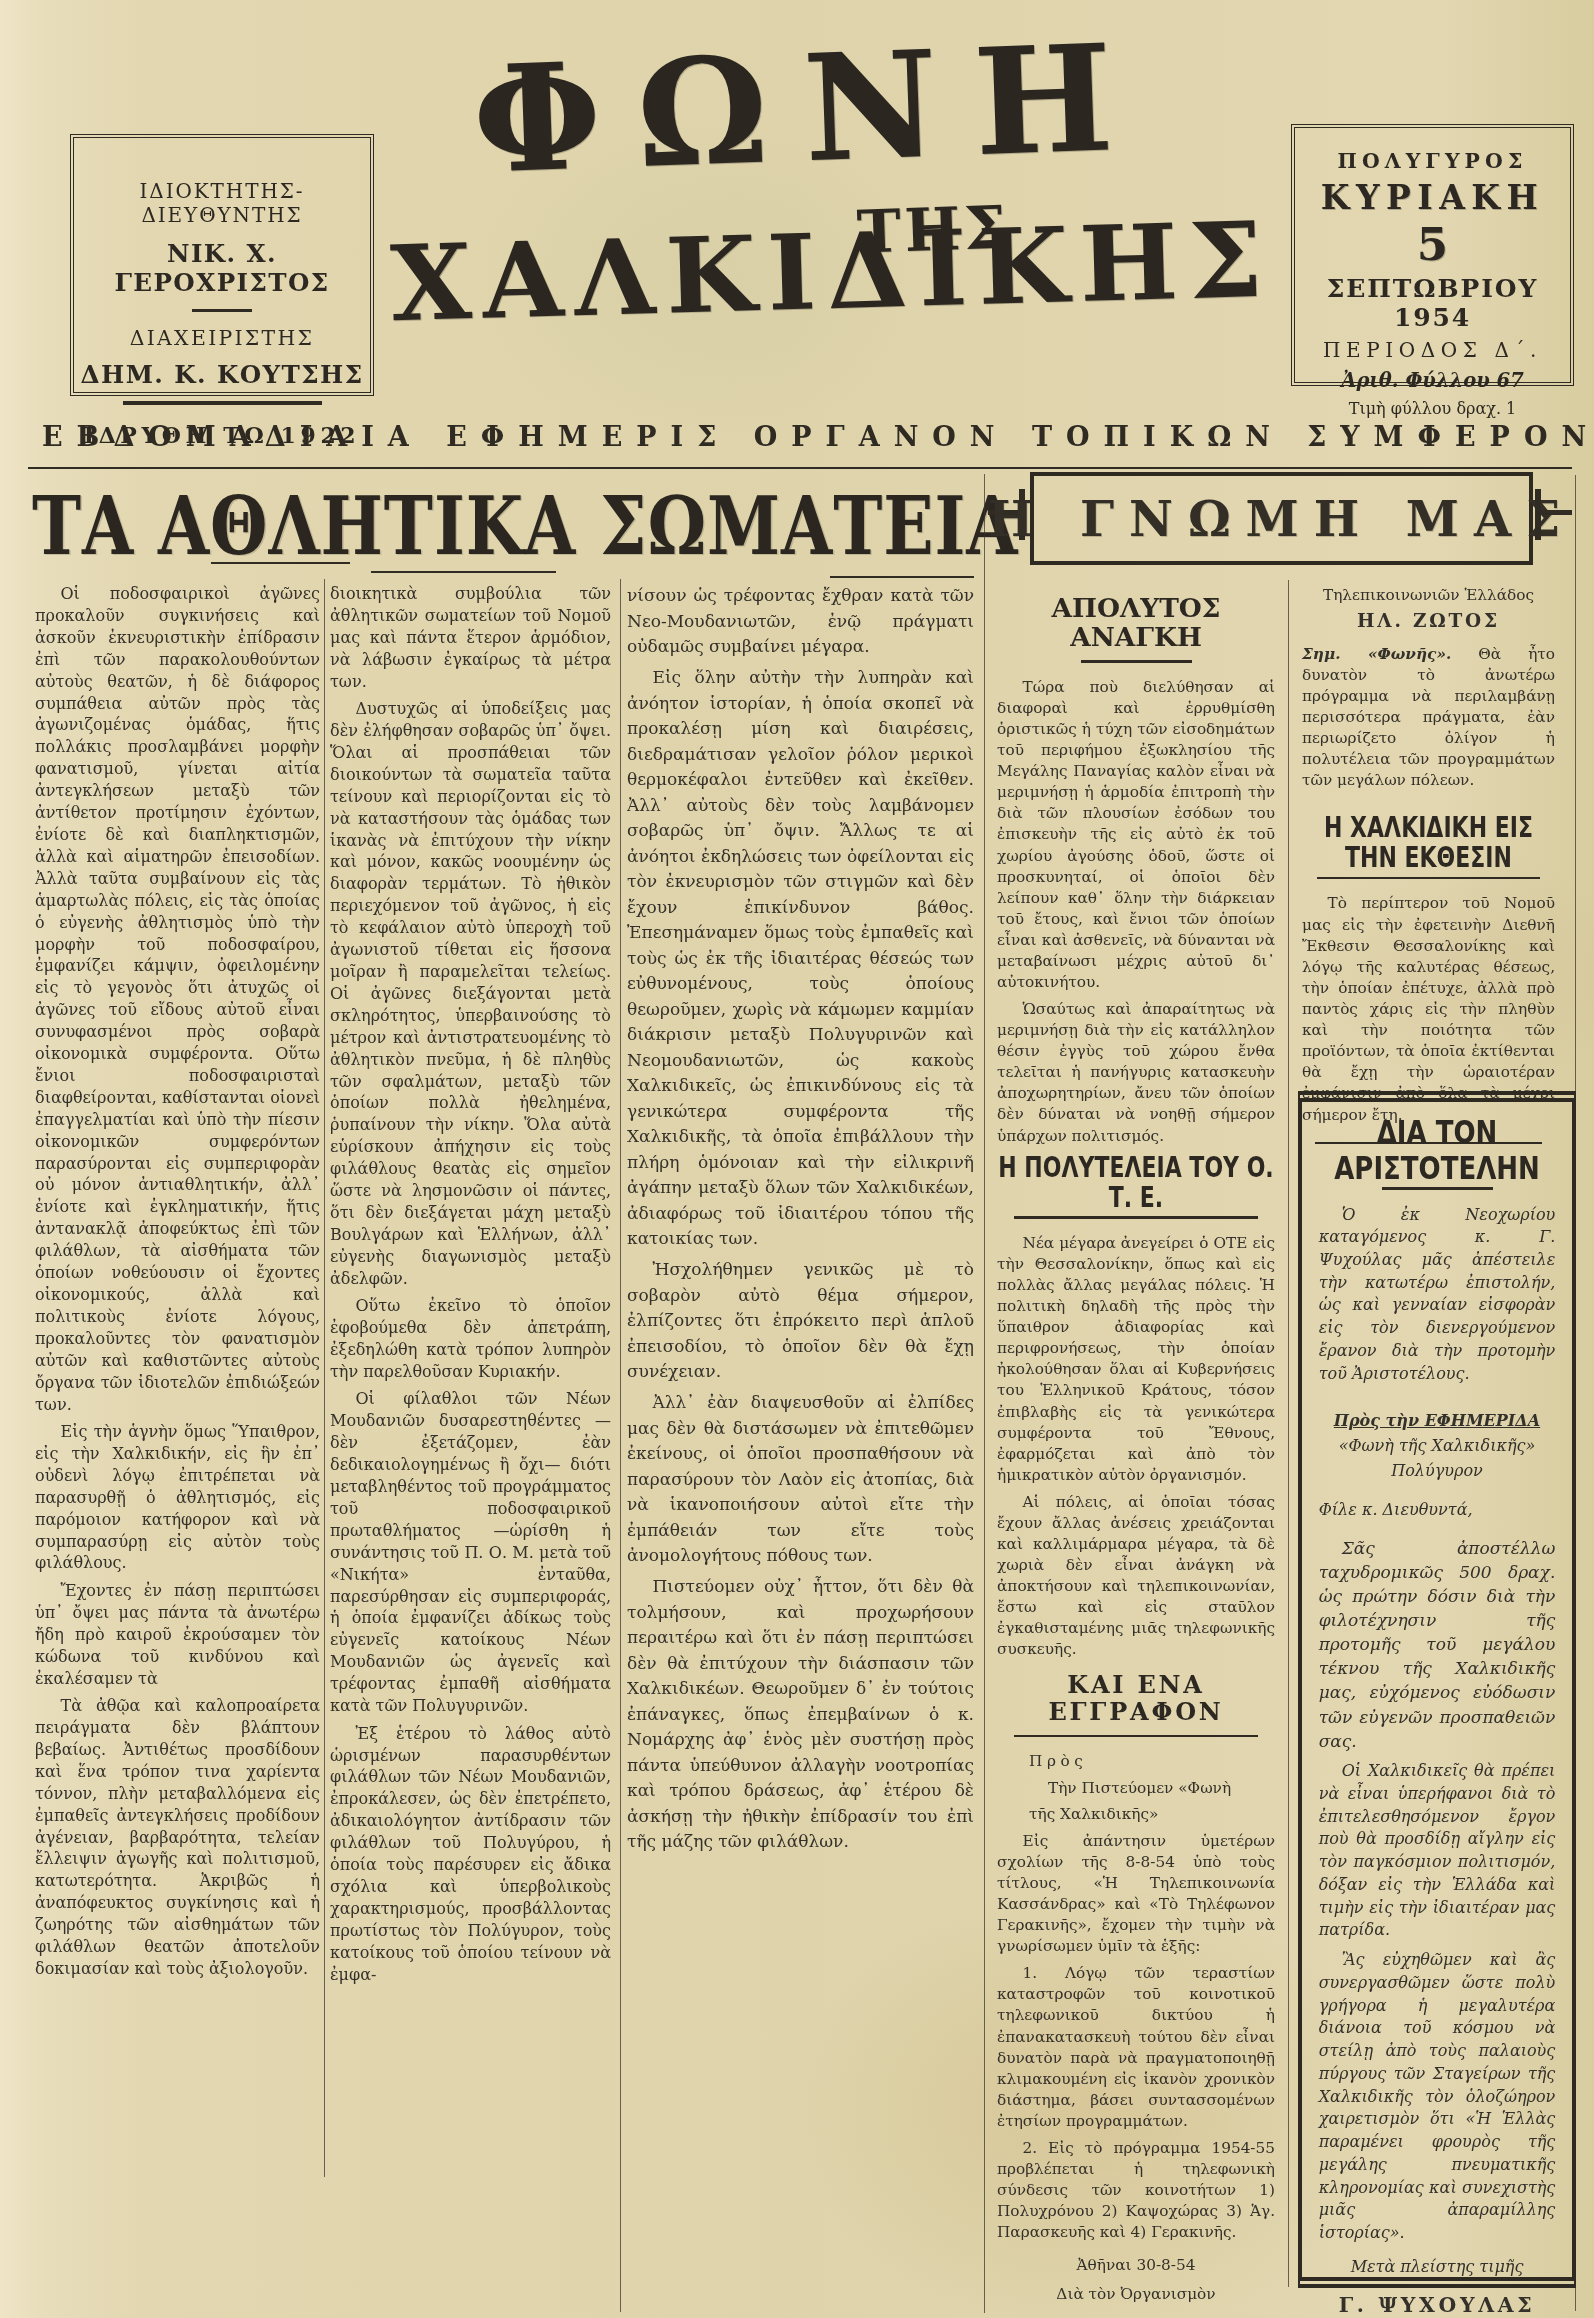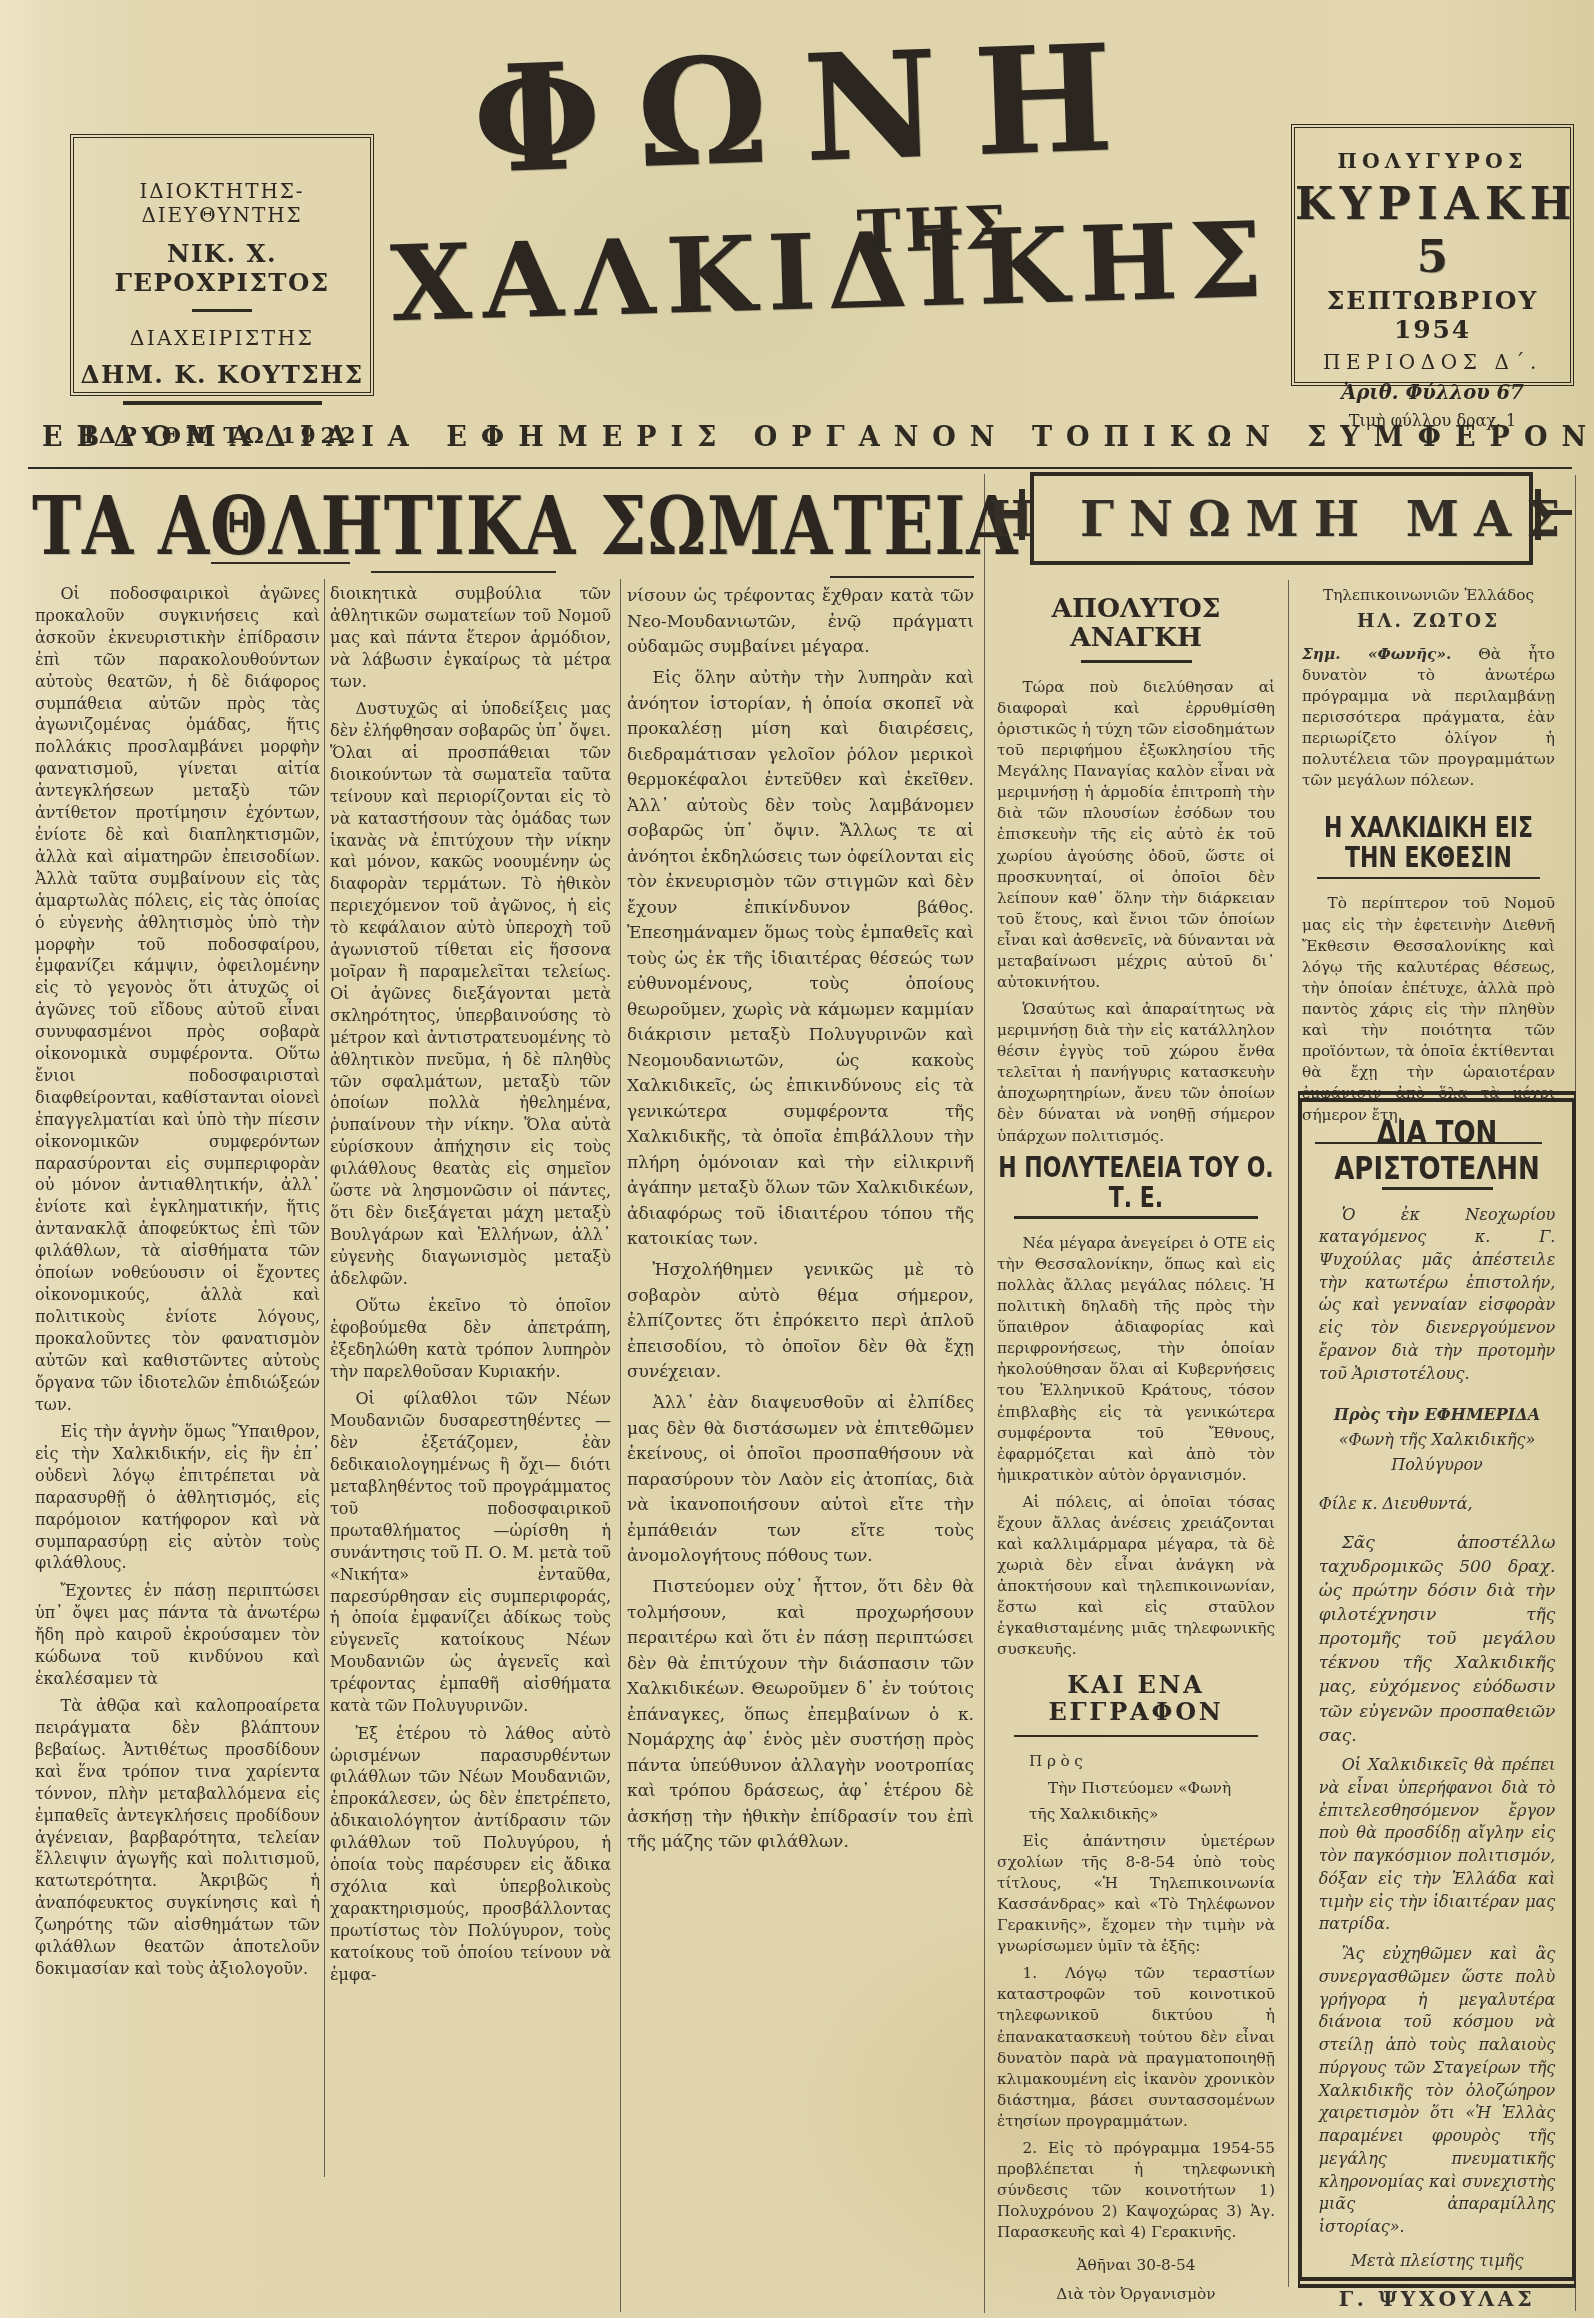--- a/index.html
+++ b/index.html
@@ -67,21 +67,21 @@
     </div>
   </div>
 
   <div class="masthead-word" style="left:468px;top:22px;width:686px;text-align:center;font-size:147px;letter-spacing:36px;transform:rotate(-2deg);">ΦΩΝΗ</div>
   <div class="masthead-word" style="left:857px;top:195px;font-size:59px;letter-spacing:3.7px;transform:rotate(-2deg);">ΤΗΣ</div>
   <div class="masthead-word" style="left:366px;top:210px;width:932px;text-align:center;font-size:104px;letter-spacing:11px;transform:rotate(-1.6deg);">ΧΑΛΚΙΔΙΚΗΣ</div>
 
   <div class="box-frame" style="left:1291px;top:124px;width:283px;height:262px;">
     <div style="padding-top:21.3px;">
       <div class="rb-line" style="font-size:20.4px;letter-spacing:5.1px;font-weight:bold;">ΠΟΛΥΓΥΡΟΣ</div>
-      <div class="rb-line" style="font-size:44px;font-weight:bold;letter-spacing:6.5px;margin-top:4.6px;text-shadow:0.9px 0.9px 0 rgba(43,39,32,.28);">ΚΥΡΙΑΚΗ</div>
+      <div class="rb-line" style="font-size:33px;font-weight:bold;letter-spacing:6.5px;margin-top:4.6px;text-shadow:0.9px 0.9px 0 rgba(43,39,32,.28);">ΚΥΡΙΑΚΗ</div>
       <div class="rb-line" style="font-size:45px;font-weight:bold;margin-top:0.9px;text-shadow:0.9px 0.9px 0 rgba(43,39,32,.28);">5</div>
       <div class="rb-line" style="font-size:25px;font-weight:bold;letter-spacing:1.9px;margin-top:2.8px;">ΣΕΠΤΩΒΡΙΟΥ 1954</div>
       <div class="rb-line" style="font-size:20px;letter-spacing:5.6px;margin-top:6.5px;">ΠΕΡΙΟΔΟΣ Δ΄.</div>
       <div class="rb-line" style="font-size:19.5px;font-weight:bold;font-style:italic;margin-top:7.4px;">Ἀριθ. Φύλλου 67</div>
       <div class="rb-line" style="font-size:16px;margin-top:6.5px;">Τιμὴ φύλλου δραχ. 1</div>
     </div>
   </div>
 
   <div class="banner" style="left:42px;top:421px;width:1512px;">ΕΒΔΟΜΑΔΙΑΙΑ ΕΦΗΜΕΡΙΣ ΟΡΓΑΝΟΝ ΤΟΠΙΚΩΝ ΣΥΜΦΕΡΟΝΤΩΝ</div>
   <div class="hrule" style="left:28px;top:467px;width:1544px;height:2.3px;"></div>
@@ -159,21 +159,21 @@
     <div class="sec-head condensed" style="margin-top:28px;">Η ΧΑΛΚΙΔΙΚΗ ΕΙΣ ΤΗΝ ΕΚΘΕΣΙΝ</div>
     <div class="sec-rule wide"></div>
     <p>Τὸ περίπτερον τοῦ Νομοῦ μας εἰς τὴν ἐφετεινὴν Διεθνῆ Ἔκθεσιν Θεσσαλονίκης καὶ λόγῳ τῆς καλυτέρας θέσεως, τὴν ὁποίαν ἐπέτυχε, ἀλλὰ πρὸ παντὸς χάρις εἰς τὴν πληθὺν καὶ τὴν ποιότητα τῶν προϊόντων, τὰ ὁποῖα ἐκτίθενται θὰ ἔχῃ τὴν ὡραιοτέραν ἐμφάνισιν ἀπὸ ὅλα τὰ μέχρι σήμερον ἔτη.</p>
     <div style="width:90%;height:2.3px;background:#2f2b23;margin:16px auto 0;"></div>
   </div>
 
   <div class="arist-box" style="left:1298px;top:1091px;width:278px;height:1197px;">
     <div class="sec-head condensed" style="font-size:26px;margin-top:2.8px;">ΔΙΑ ΤΟΝ ΑΡΙΣΤΟΤΕΛΗΝ</div>
     <div class="sec-rule"></div>
     <p class="italic">Ὁ ἐκ Νεοχωρίου καταγόμενος κ. Γ. Ψυχούλας μᾶς ἀπέστειλε τὴν κατωτέρω ἐπιστολήν, ὡς καὶ γενναίαν εἰσφορὰν εἰς τὸν διενεργούμενον ἔρανον διὰ τὴν προτομὴν τοῦ Ἀριστοτέλους.</p>
-    <p class="bolditalic center" style="margin-top:19px;margin-bottom:1.9px;">Πρὸς τὴν ΕΦΗΜΕΡΙΔΑ</p>
+    <p class="bolditalic center" style="margin-top:25px;margin-bottom:1.9px;text-decoration:underline;">Πρὸς τὴν ΕΦΗΜΕΡΙΔΑ</p>
     <p class="italic center" style="margin-bottom:1.9px;">«Φωνὴ τῆς Χαλκιδικῆς»</p>
     <p class="italic center" style="margin-bottom:16.7px;">Πολύγυρον</p>
     <p class="italic noindent" style="margin-bottom:14px;">Φίλε κ. Διευθυντά,</p>
     <p class="italic" style="font-size:17px;">Σᾶς ἀποστέλλω ταχυδρομικῶς 500 δραχ. ὡς πρώτην δόσιν διὰ τὴν φιλοτέχνησιν τῆς προτομῆς τοῦ μεγάλου τέκνου τῆς Χαλκιδικῆς μας, εὐχόμενος εὐόδωσιν τῶν εὐγενῶν προσπαθειῶν σας.</p>
     <p class="italic">Οἱ Χαλκιδικεῖς θὰ πρέπει νὰ εἶναι ὑπερήφανοι διὰ τὸ ἐπιτελεσθησόμενον ἔργον ποὺ θὰ προσδίδῃ αἴγλην εἰς τὸν παγκόσμιον πολιτισμόν, δόξαν εἰς τὴν Ἑλλάδα καὶ τιμὴν εἰς τὴν ἰδιαιτέραν μας πατρίδα.</p>
     <p class="italic">Ἂς εὐχηθῶμεν καὶ ἂς συνεργασθῶμεν ὥστε πολὺ γρήγορα ἡ μεγαλυτέρα διάνοια τοῦ κόσμου νὰ στείλῃ ἀπὸ τοὺς παλαιοὺς πύργους τῶν Σταγείρων τῆς Χαλκιδικῆς τὸν ὁλοζώηρον χαιρετισμὸν ὅτι «Ἡ Ἑλλὰς παραμένει φρουρὸς τῆς μεγάλης πνευματικῆς κληρονομίας καὶ συνεχιστὴς μιᾶς ἀπαραμίλλης ἱστορίας».</p>
     <p class="italic center" style="margin-top:11px;">Μετὰ πλείστης τιμῆς</p>
     <p class="center" style="font-weight:bold;font-size:20.4px;letter-spacing:3.7px;margin-top:13px;">Γ. ΨΥΧΟΥΛΑΣ</p>
 
   </div>

